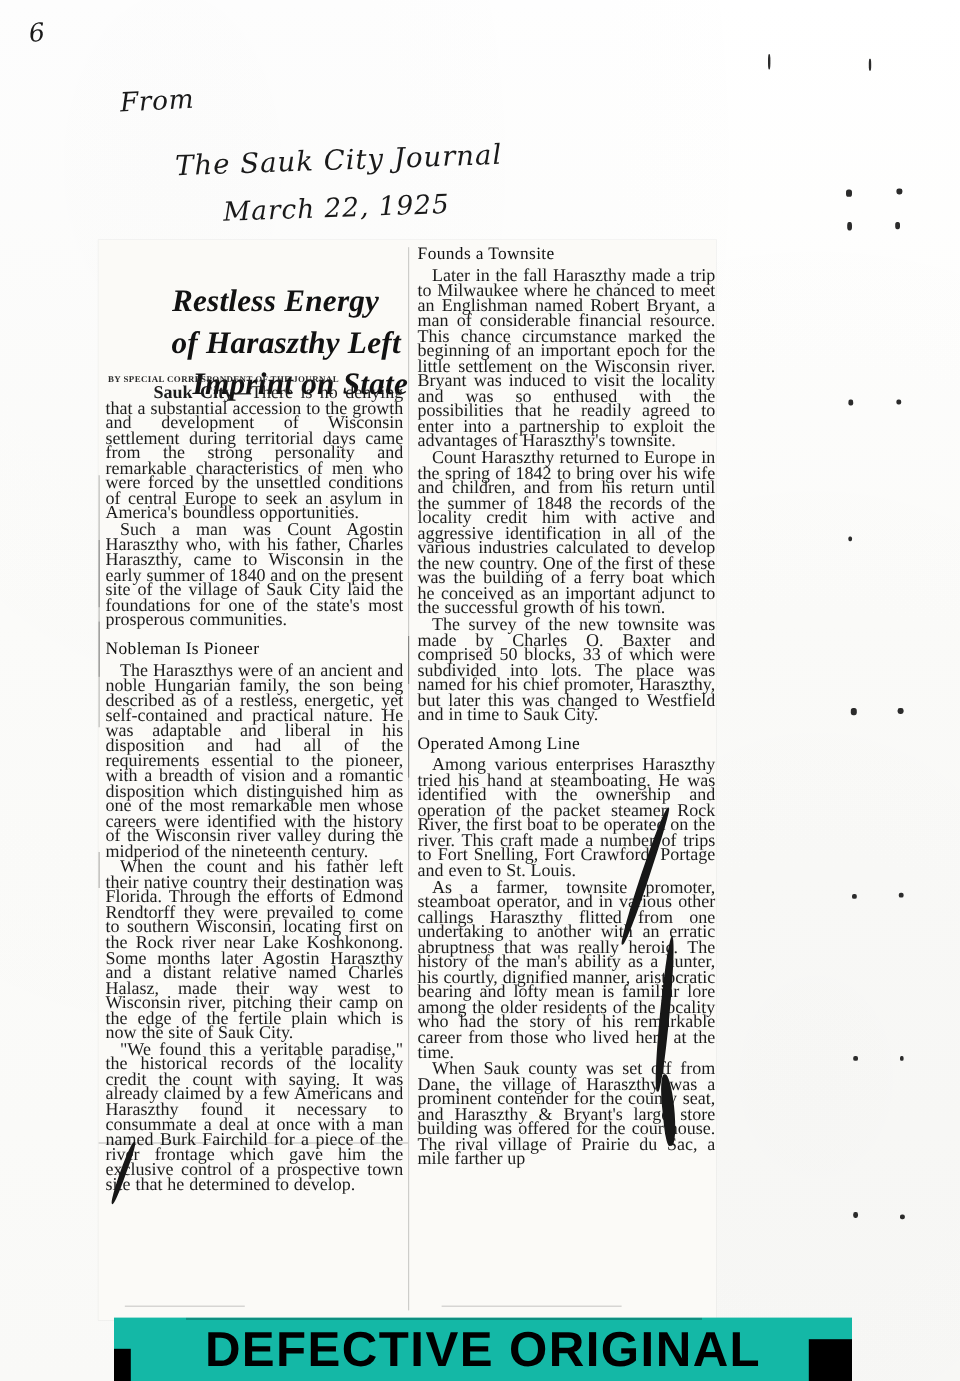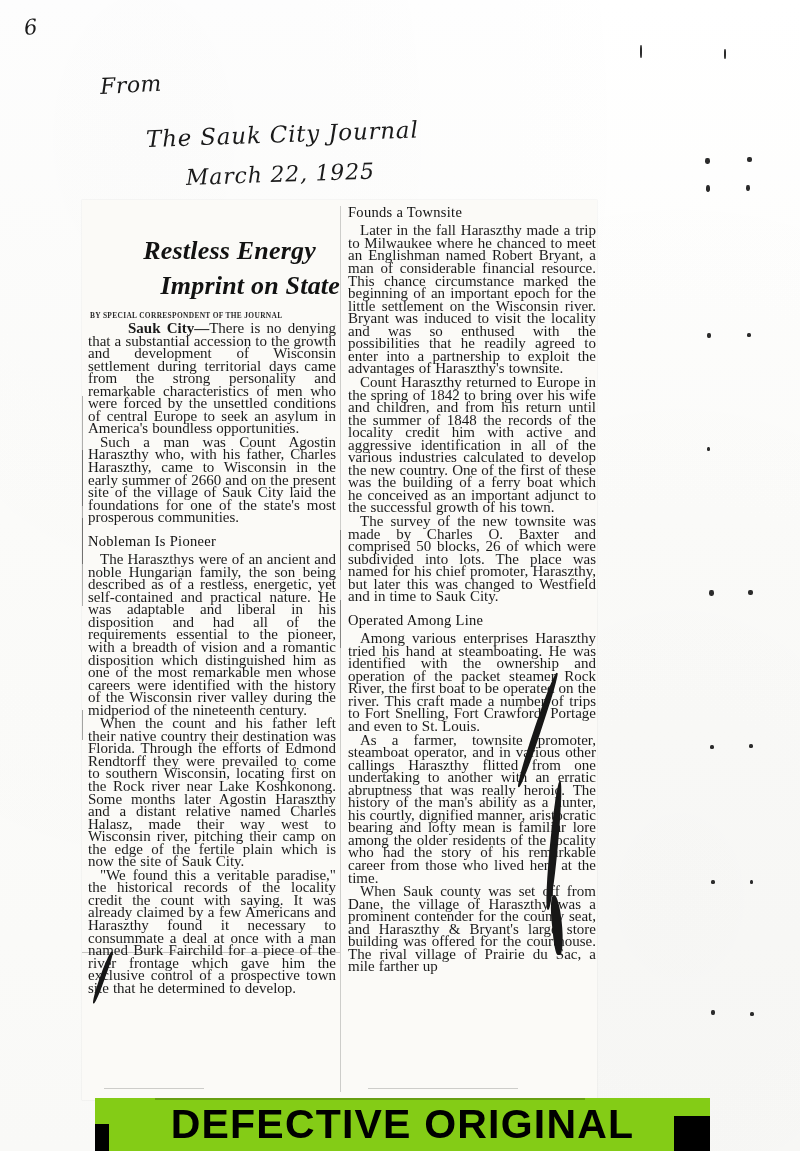--- a/index.html
+++ b/index.html
@@ -238,21 +238,21 @@
     pointer-events: none;
   }
 
   
   #defective-band {
     position: absolute;
     left: 95px;
     top: 1098px;
     width: 615px;
     height: 53px;
-    background: #84cc16;
+    background: #14b8a6;
     display: flex;
     align-items: center;
     justify-content: center;
     overflow: hidden;
   }
   #defective-text {
     font-family: "Liberation Sans", sans-serif;
     font-weight: bold;
     font-size: 41px;
     letter-spacing: 1.2px;
@@ -303,52 +303,53 @@
   <div class="speck" style="left:711px;top:1010px;width:4px;height:5px;"></div>
   <div class="speck" style="left:750px;top:1012px;width:4px;height:4px;"></div>
   <div class="speck" style="left:640px;top:45px;width:2px;height:13px;"></div>
   <div class="speck" style="left:724px;top:49px;width:2px;height:10px;"></div>
 
   <div id="clipping">
     <div id="clipping-inner">
 
       <div class="headline">
         <span class="hl-line l1">Restless Energy</span>
+        <span class="hl-line l2">of Haraszthy Left</span>
         <span class="hl-line l3">Imprint on State</span>
       </div>
 
       <div class="byline">BY SPECIAL CORRESPONDENT OF THE JOURNAL</div>
 
       <div class="col-rule"></div>
 
       <div class="col" id="col-left">
 
         <p class="body"><span class="lead">Sauk City—</span><span>There is no denying that a substantial accession to the growth and development of Wisconsin settlement during territorial days came from the strong personality and remarkable characteristics of men who were forced by the unsettled conditions of central Europe to seek an asylum in America's boundless opportunities.</span></p>
 
-        <p class="body"><span>Such a man was Count Agostin Haraszthy who, with his father, Charles Haraszthy, came to Wisconsin in the early summer of 2660 and on the present site of the village of Sauk City laid the foundations for one of the state's most prosperous communities.</span></p>
+        <p class="body"><span>Such a man was Count Agostin Haraszthy who, with his father, Charles Haraszthy, came to Wisconsin in the early summer of 1840 and on the present site of the village of Sauk City laid the foundations for one of the state's most prosperous communities.</span></p>
 
         <h2 class="subhead">Nobleman Is Pioneer</h2>
 
         <p class="body"><span>The Haraszthys were of an ancient and noble Hungarian family, the son being described as of a restless, energetic, yet self-contained and practical nature. He was adaptable and liberal in his disposition and had all of the requirements essential to the pioneer, with a breadth of vision and a romantic disposition which distinguished him as one of the most remarkable men whose careers were identified with the history of the Wisconsin river valley during the midperiod of the nineteenth century.</span></p>
 
         <p class="body"><span>When the count and his father left their native country their destination was Florida. Through the efforts of Edmond Rendtorff they were prevailed to come to southern Wisconsin, locating first on the Rock river near Lake Koshkonong. Some months later Agostin Haraszthy and a distant relative named Charles Halasz, made their way west to Wisconsin river, pitching their camp on the edge of the fertile plain which is now the site of Sauk City.</span></p>
 
         <p class="body"><span>"We found this a veritable paradise," the historical records of the locality credit the count with saying. It was already claimed by a few Americans and Haraszthy found it necessary to consummate a deal at once with a man named Burk Fairchild for a piece of the river frontage which gave him the exclusive control of a prospective town site that he determined to develop.</span></p>
 
       </div>
 
       <div class="col" id="col-right">
 
         <h2 class="subhead">Founds a Townsite</h2>
 
         <p class="body"><span>Later in the fall Haraszthy made a trip to Milwaukee where he chanced to meet an Englishman named Robert Bryant, a man of considerable financial resource. This chance circumstance marked the beginning of an important epoch for the little settlement on the Wisconsin river. Bryant was induced to visit the locality and was so enthused with the possibilities that he readily agreed to enter into a partnership to exploit the advantages of Haraszthy's townsite.</span></p>
 
         <p class="body"><span>Count Haraszthy returned to Europe in the spring of 1842 to bring over his wife and children, and from his return until the summer of 1848 the records of the locality credit him with active and aggressive identification in all of the various industries calculated to develop the new country. One of the first of these was the building of a ferry boat which he conceived as an important adjunct to the successful growth of his town.</span></p>
 
-        <p class="body"><span>The survey of the new townsite was made by Charles O. Baxter and comprised 50 blocks, 26 of which were subdivided into lots. The place was named for his chief promoter, Haraszthy, but later this was changed to Westfield and in time to Sauk City.</span></p>
+        <p class="body"><span>The survey of the new townsite was made by Charles O. Baxter and comprised 50 blocks, 33 of which were subdivided into lots. The place was named for his chief promoter, Haraszthy, but later this was changed to Westfield and in time to Sauk City.</span></p>
 
         <h2 class="subhead">Operated Among Line</h2>
 
         <p class="body"><span>Among various enterprises Haraszthy tried his hand at steamboating. He was identified with the ownership and operation of the packet steamer Rock River, the first boat to be operated on the river. This craft made a number of trips to Fort Snelling, Fort Crawford, Portage and even to St. Louis.</span></p>
 
         <p class="body"><span>As a farmer, townsite promoter, steamboat operator, and in various other callings Haraszthy flitted from one undertaking to another with an erratic abruptness that was really heroic. The history of the man's ability as a hunter, his courtly, dignified manner, aristocratic bearing and lofty mean is familiar lore among the older residents of the locality who had the story of his remarkable career from those who lived here at the time.</span></p>
 
         <p class="body"><span>When Sauk county was set off from Dane, the village of Haraszthy was a prominent contender for the county seat, and Haraszthy &amp; Bryant's large store building was offered for the courthouse. The rival village of Prairie du Sac, a mile farther up</span></p>
 
       </div>

